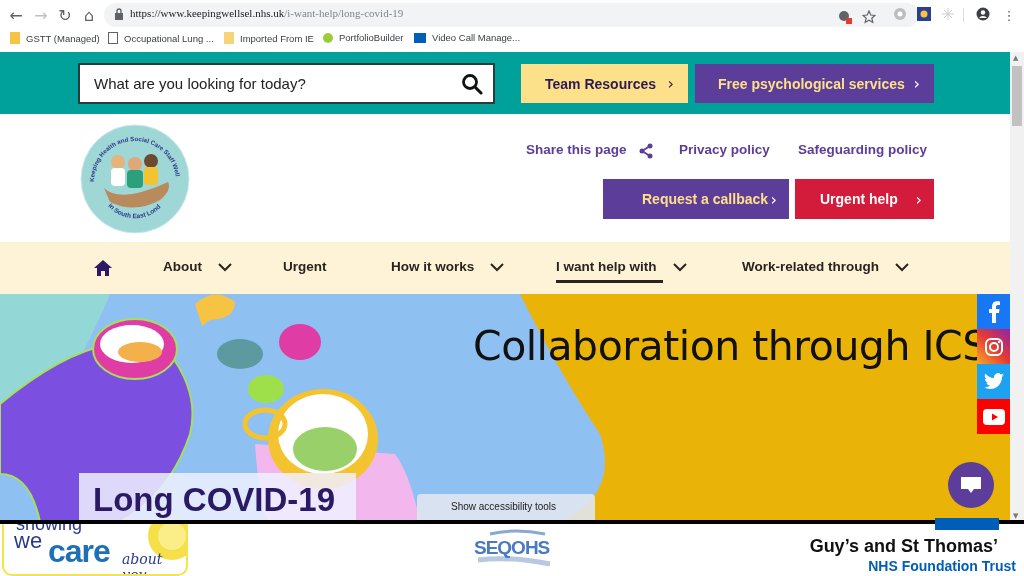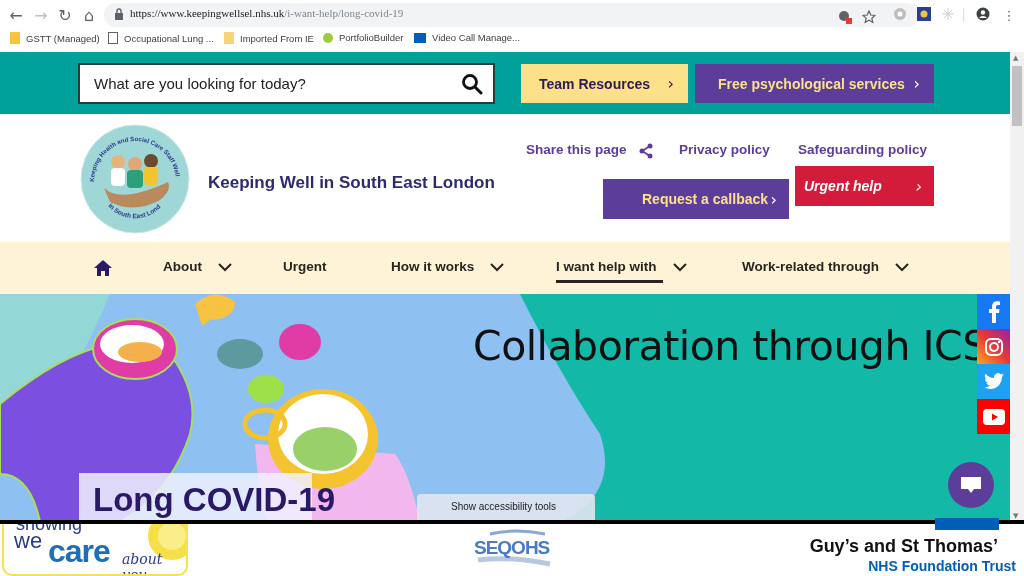--- a/index.html
+++ b/index.html
@@ -19,44 +19,44 @@
   .bm .ico { width: 10px; height: 12px; display: inline-block; }
 
   
   #site { position: absolute; left: 0; top: 52px; width: 1010px; height: 470px; overflow: hidden; }
   #topbar { position: absolute; left: 0; top: 0; width: 1010px; height: 62px; background: #00a19a; }
   #search { position: absolute; left: 78px; top: 11px; width: 417px; height: 41px; background: #fff; border: 2px solid #2b3a3a; }
   #search-ph { position: absolute; left: 14px; top: 10px; font-size: 15px; color: #222; }
   #search-icon { position: absolute; right: 10px; top: 8px; width: 22px; height: 22px; }
   .btn { position: absolute; display: flex; align-items: center; font-weight: bold; font-size: 14px; }
   .btn .chev { position: absolute; right: 14px; font-size: 16px; font-family: "DejaVu Sans", sans-serif; font-weight: normal; }
-  #btn-team { left: 521px; top: 12px; width: 167px; height: 39px; background: #fde08a; color: #2d1a52; padding-left: 18px; }
+  #btn-team { left: 521px; top: 12px; width: 167px; height: 39px; background: #fde08a; color: #2d1a52; padding-left: 24px; }
   #btn-free { left: 695px; top: 12px; width: 239px; height: 39px; background: #5c3d99; color: #fde08a; padding-left: 23px; }
   #btn-free .chev { color: #fff; }
 
   #header { position: absolute; left: 0; top: 62px; width: 1010px; height: 128px; background: #fff; }
   #logo { position: absolute; left: 80px; top: 10px; width: 110px; height: 110px; }
   #site-title { position: absolute; left: 208px; top: 59px; font-size: 17px; color: #2d2a6e; font-weight: bold; }
   .toplink { position: absolute; top: 28px; font-size: 13.5px; color: #5c3d99; font-weight: bold; white-space: nowrap; }
   #share-icon { position: absolute; left: 638px; top: 29px; width: 16px; height: 16px; }
   .btn2 { position: absolute; height: 40px; display: flex; align-items: center; font-weight: bold; font-size: 14px; }
   .btn2 .chev { position: absolute; right: 12px; font-size: 16px; font-family: "DejaVu Sans", sans-serif; font-weight: normal; color: #fff; }
   #btn-cb { left: 603px; top: 65px; width: 186px; background: #5c3d99; color: #fde08a; padding-left: 39px; }
-  #btn-urgent { left: 795px; top: 52px; width: 139px; background: #d31c3b; color: #fff; padding-left: 9px; font-style: italic; }
+  #btn-urgent { left: 795px; top: 65px; width: 139px; background: #d31c3b; color: #fff; padding-left: 25px; }
 
   #mainnav { position: absolute; left: 0; top: 190px; width: 1010px; height: 52px; background: #fef3d7; }
   .navitem { position: absolute; top: 17px; font-size: 13.5px; font-weight: bold; color: #2a2420; white-space: nowrap; display: flex; align-items: center; }
   .navitem .dd { margin-left: 16px; width: 14px; height: 10px; }
   #nav-active-underline { position: absolute; left: 556px; top: 38px; width: 107px; height: 3px; background: #2a2420; }
   #home-icon { position: absolute; left: 93px; top: 17px; width: 20px; height: 18px; }
 
-  #hero { position: absolute; left: 0; top: 242px; width: 1010px; height: 228px; background: #14b8a6; overflow: hidden; }
+  #hero { position: absolute; left: 0; top: 242px; width: 1010px; height: 228px; background: #eab308; overflow: hidden; }
   #hero-art { position: absolute; left: 0; top: 0; width: 1010px; height: 228px; }
   #hero-heading { position: absolute; left: 473px; top: 28px; font-size: 41px; color: #111; font-family: "DejaVu Sans", sans-serif; font-weight: normal; letter-spacing: -0.5px; white-space: nowrap; }
-  #page-label-box { position: absolute; left: 79px; top: 179px; width: 233px; height: 60px; background: rgba(240,240,255,0.85); }
+  #page-label-box { position: absolute; left: 79px; top: 179px; width: 277px; height: 60px; background: rgba(240,240,255,0.85); }
   #page-label { position: absolute; left: 14px; top: 8px; font-size: 33px; font-weight: bold; color: #2a1a66; white-space: nowrap; }
   #a11y-btn { position: absolute; left: 417px; top: 200px; width: 178px; height: 34px; background: rgba(225,230,240,0.9); border-radius: 4px 4px 0 0; font-size: 10px; color: #222; padding: 7px 0 0 34px; }
   .social { position: absolute; left: 977px; width: 33px; height: 35px; display: flex; align-items: center; justify-content: center; }
   #chat-btn { position: absolute; left: 948px; top: 168px; width: 46px; height: 46px; border-radius: 50%; background: #5c3d99; }
 
   #scrollbar { position: absolute; left: 1010px; top: 52px; width: 14px; height: 470px; background: #f1f1f1; }
   #scroll-thumb { position: absolute; left: 2px; top: 14px; width: 10px; height: 60px; background: #c1c1c1; }
   .sarrow { position: absolute; left: 3px; font-size: 7px; color: #777; font-family: "DejaVu Sans", sans-serif; }
 
   #divider { position: absolute; left: 0; top: 520px; width: 1024px; height: 4px; background: #000; }
@@ -168,21 +168,20 @@
       <text font-size="6.2" fill="#2d3a8a" font-family="Liberation Sans, sans-serif" font-weight="bold"><textPath href="#arcTop">Keeping Health and Social Care Staff Well</textPath></text>
       <text font-size="6.5" fill="#2d3a8a" font-family="Liberation Sans, sans-serif" font-weight="bold"><textPath href="#arcBot">in South East London</textPath></text>
       <circle cx="38" cy="38" r="7" fill="#e6b37a"></circle>
       <rect x="31" y="44" width="14" height="18" rx="4" fill="#fff"></rect>
       <circle cx="55" cy="40" r="7" fill="#e0a878"></circle>
       <rect x="47" y="46" width="16" height="18" rx="4" fill="#2ca07a"></rect>
       <circle cx="71" cy="37" r="7" fill="#6b4a2e"></circle>
       <rect x="64" y="43" width="14" height="18" rx="4" fill="#f4c430"></rect>
       <path d="M24 64 Q40 80 88 58 Q92 66 80 76 Q55 90 30 78 Z" fill="#b88a5c"></path>
     </svg>
-    <div id="site-title">Keeping Well in South East London</div>
 
     <div class="toplink" style="left:526px"><span>Share this page</span></div>
     <svg id="share-icon" viewBox="0 0 16 16">
         <circle cx="12" cy="3" r="2.5" fill="#5c3d99"></circle>
         <circle cx="4" cy="8" r="2.5" fill="#5c3d99"></circle>
         <circle cx="12" cy="13" r="2.5" fill="#5c3d99"></circle>
         <path d="M12 3L4 8l8 5" stroke="#5c3d99" stroke-width="1.8" fill="none"></path>
       </svg>
     <div class="toplink" style="left:679px">Privacy policy</div>
     <div class="toplink" style="left:798px">Safeguarding policy</div>

